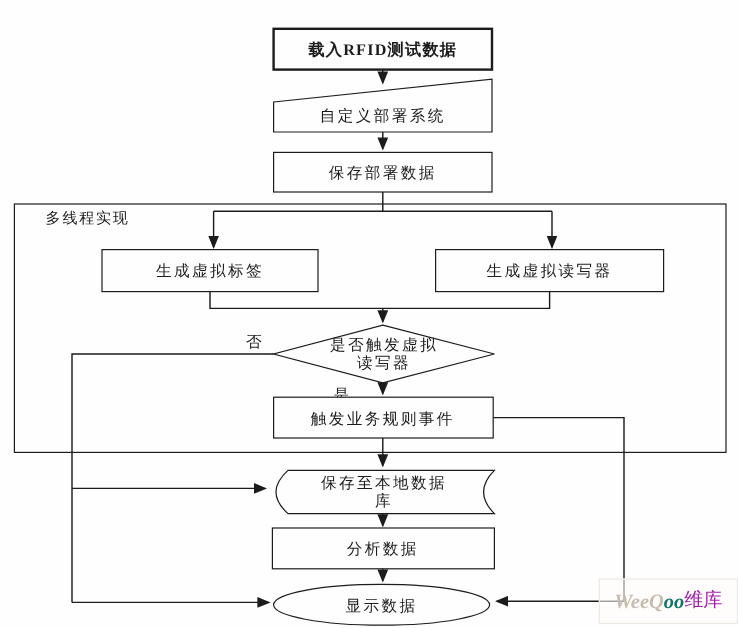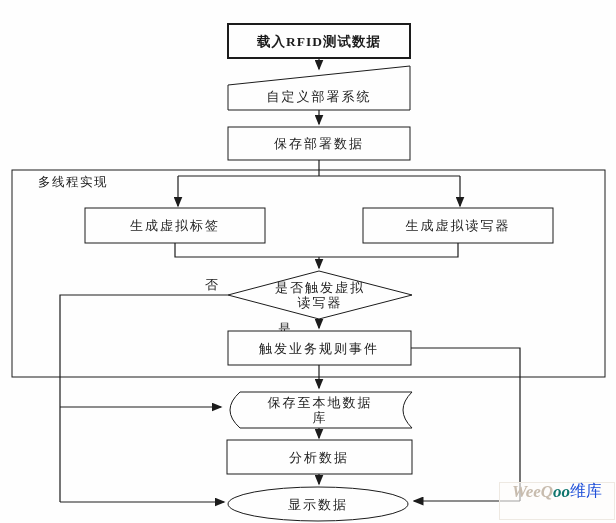--- a/index.html
+++ b/index.html
@@ -18,27 +18,27 @@
     letter-spacing:2px;
   }
   svg text.bold{font-weight:bold;font-size:13.5px;letter-spacing:1px;}
   svg text.small{font-size:12.5px;letter-spacing:1.5px;}
   .shape{fill:#fefefe;stroke:#1c1c1c;stroke-width:1;}
   .thick{stroke-width:2;}
   .flow{stroke:#1c1c1c;stroke-width:1.2;fill:none;}
   #watermark{
     position:absolute;left:499px;top:482px;width:114px;height:36px;
     border:1px solid #eee9e2;background:rgba(253,252,250,.6);
-    display:flex;justify-content:center;
+    display:flex;align-items:center;justify-content:center;
     font-style:italic;font-size:17px;line-height:1;
     white-space:nowrap;
   }
   #watermark .w1{color:#c8bcae;font-weight:bold;}
   #watermark .w2{color:#0f766e;font-weight:bold;}
-  #watermark .w3{color:#1d4ed8;font-style:normal;font-size:16px;}
+  #watermark .w3{color:#a21caf;font-style:normal;font-size:16px;}
 </style>
 </head>
 <body>
 
 <div id="stage">
   <svg width="616" height="523" viewBox="0 0 616 523">
     <defs>
       <marker id="arr" markerWidth="11" markerHeight="9" refX="9.5" refY="4.5" orient="auto" markerUnits="userSpaceOnUse">
         <path d="M0,0 L11,4.5 L0,9 Z" fill="#1c1c1c"></path>
       </marker>

